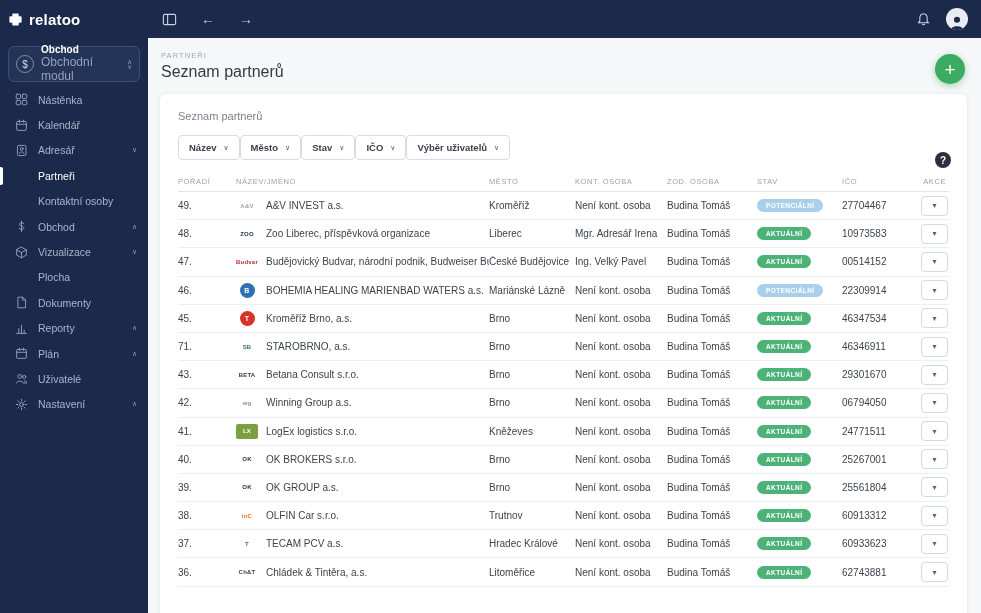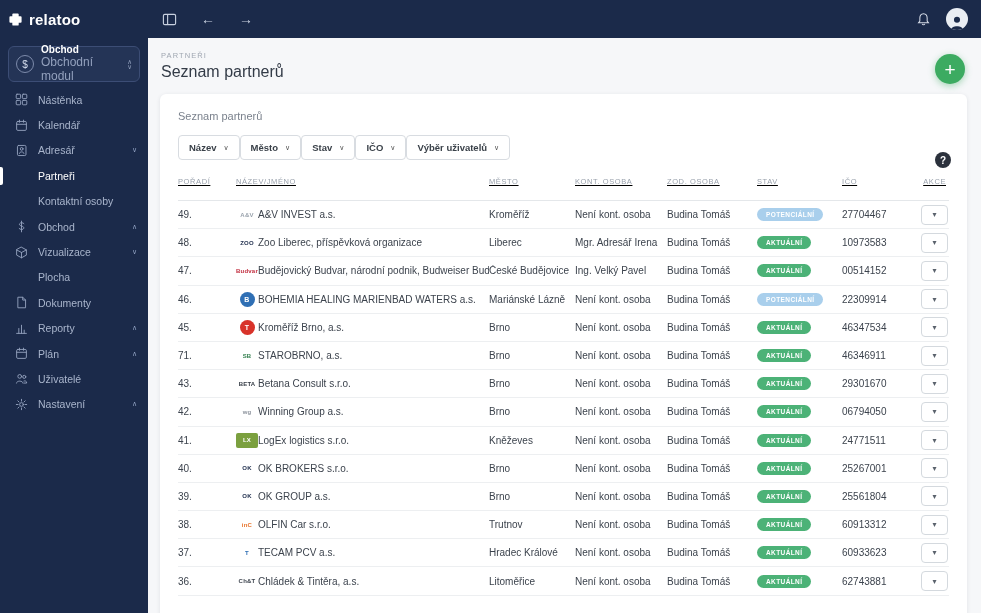--- a/index.html
+++ b/index.html
@@ -63,28 +63,28 @@
   .filter-row { margin-top:13px; display:flex; align-items:center; padding-right:30px; }
   .pill { display:flex; align-items:center; gap:7px; border:1px solid #d8dce1; border-radius:4px;
           background:#fff; padding:6px 10px; font-size:9.5px; font-weight:bold; color:#3a4149;
           cursor:pointer; white-space:nowrap; }
   .pill .pv { font-size:7px; color:#555; font-weight:normal; }
   .help-btn { position:absolute; right:16px; top:58px; width:16px; height:16px; border-radius:50%;
               background:#2b313c; color:#fff; font-size:10px; font-weight:bold; border:none;
               display:flex; align-items:center; justify-content:center; cursor:pointer; }
 
   .tgrid { display:grid; grid-template-columns:58px 253px 86px 92px 90px 85px 78px minmax(0,1fr); }
-  .thead { margin-top:17px; border-bottom:1px solid #e4e7ea; padding-bottom:14px;text-decoration:underline; }
+  .thead { margin-top:17px; border-bottom:1px solid #e4e7ea; padding-bottom:5px; }
   .th { font-size:7.5px; color:#9aa2ad; letter-spacing:.6px; white-space:nowrap; }
   .th:last-child { text-align:right; padding-right:3px; }
 
   .trow { align-items:center; height:28.2px; border-bottom:1px solid #edeff1;
           font-size:10px; color:#3c434d; cursor:pointer; }
   .tc { white-space:nowrap; overflow:hidden; }
-  .c-nazev { display:flex; align-items:center; gap:0; padding-right:6px; }
+  .c-nazev { display:flex; align-items:center; gap:8px; padding-right:6px; }
   .logo { width:22px; min-width:22px; height:15px; display:flex; align-items:center;
           justify-content:center; font-size:6px; font-weight:bold; border-radius:2px;
           letter-spacing:.2px; }
   .logo.round { width:15px; min-width:15px; height:15px; border-radius:50%; margin:0 3.5px; font-size:7px; }
   .badge { display:inline-block; padding:3px 9px; border-radius:9px; font-size:6.5px;
            font-weight:bold; color:#fff; letter-spacing:.4px; }
   .c-akce { display:flex; justify-content:flex-end; padding-right:1px; overflow:visible; }
   .action-btn { width:27px; height:20px; border:1px solid #d4d9de; border-radius:4px; background:#fff;
                 color:#5a626c; font-size:8px; display:flex; align-items:center; justify-content:center;
                 cursor:pointer; }

